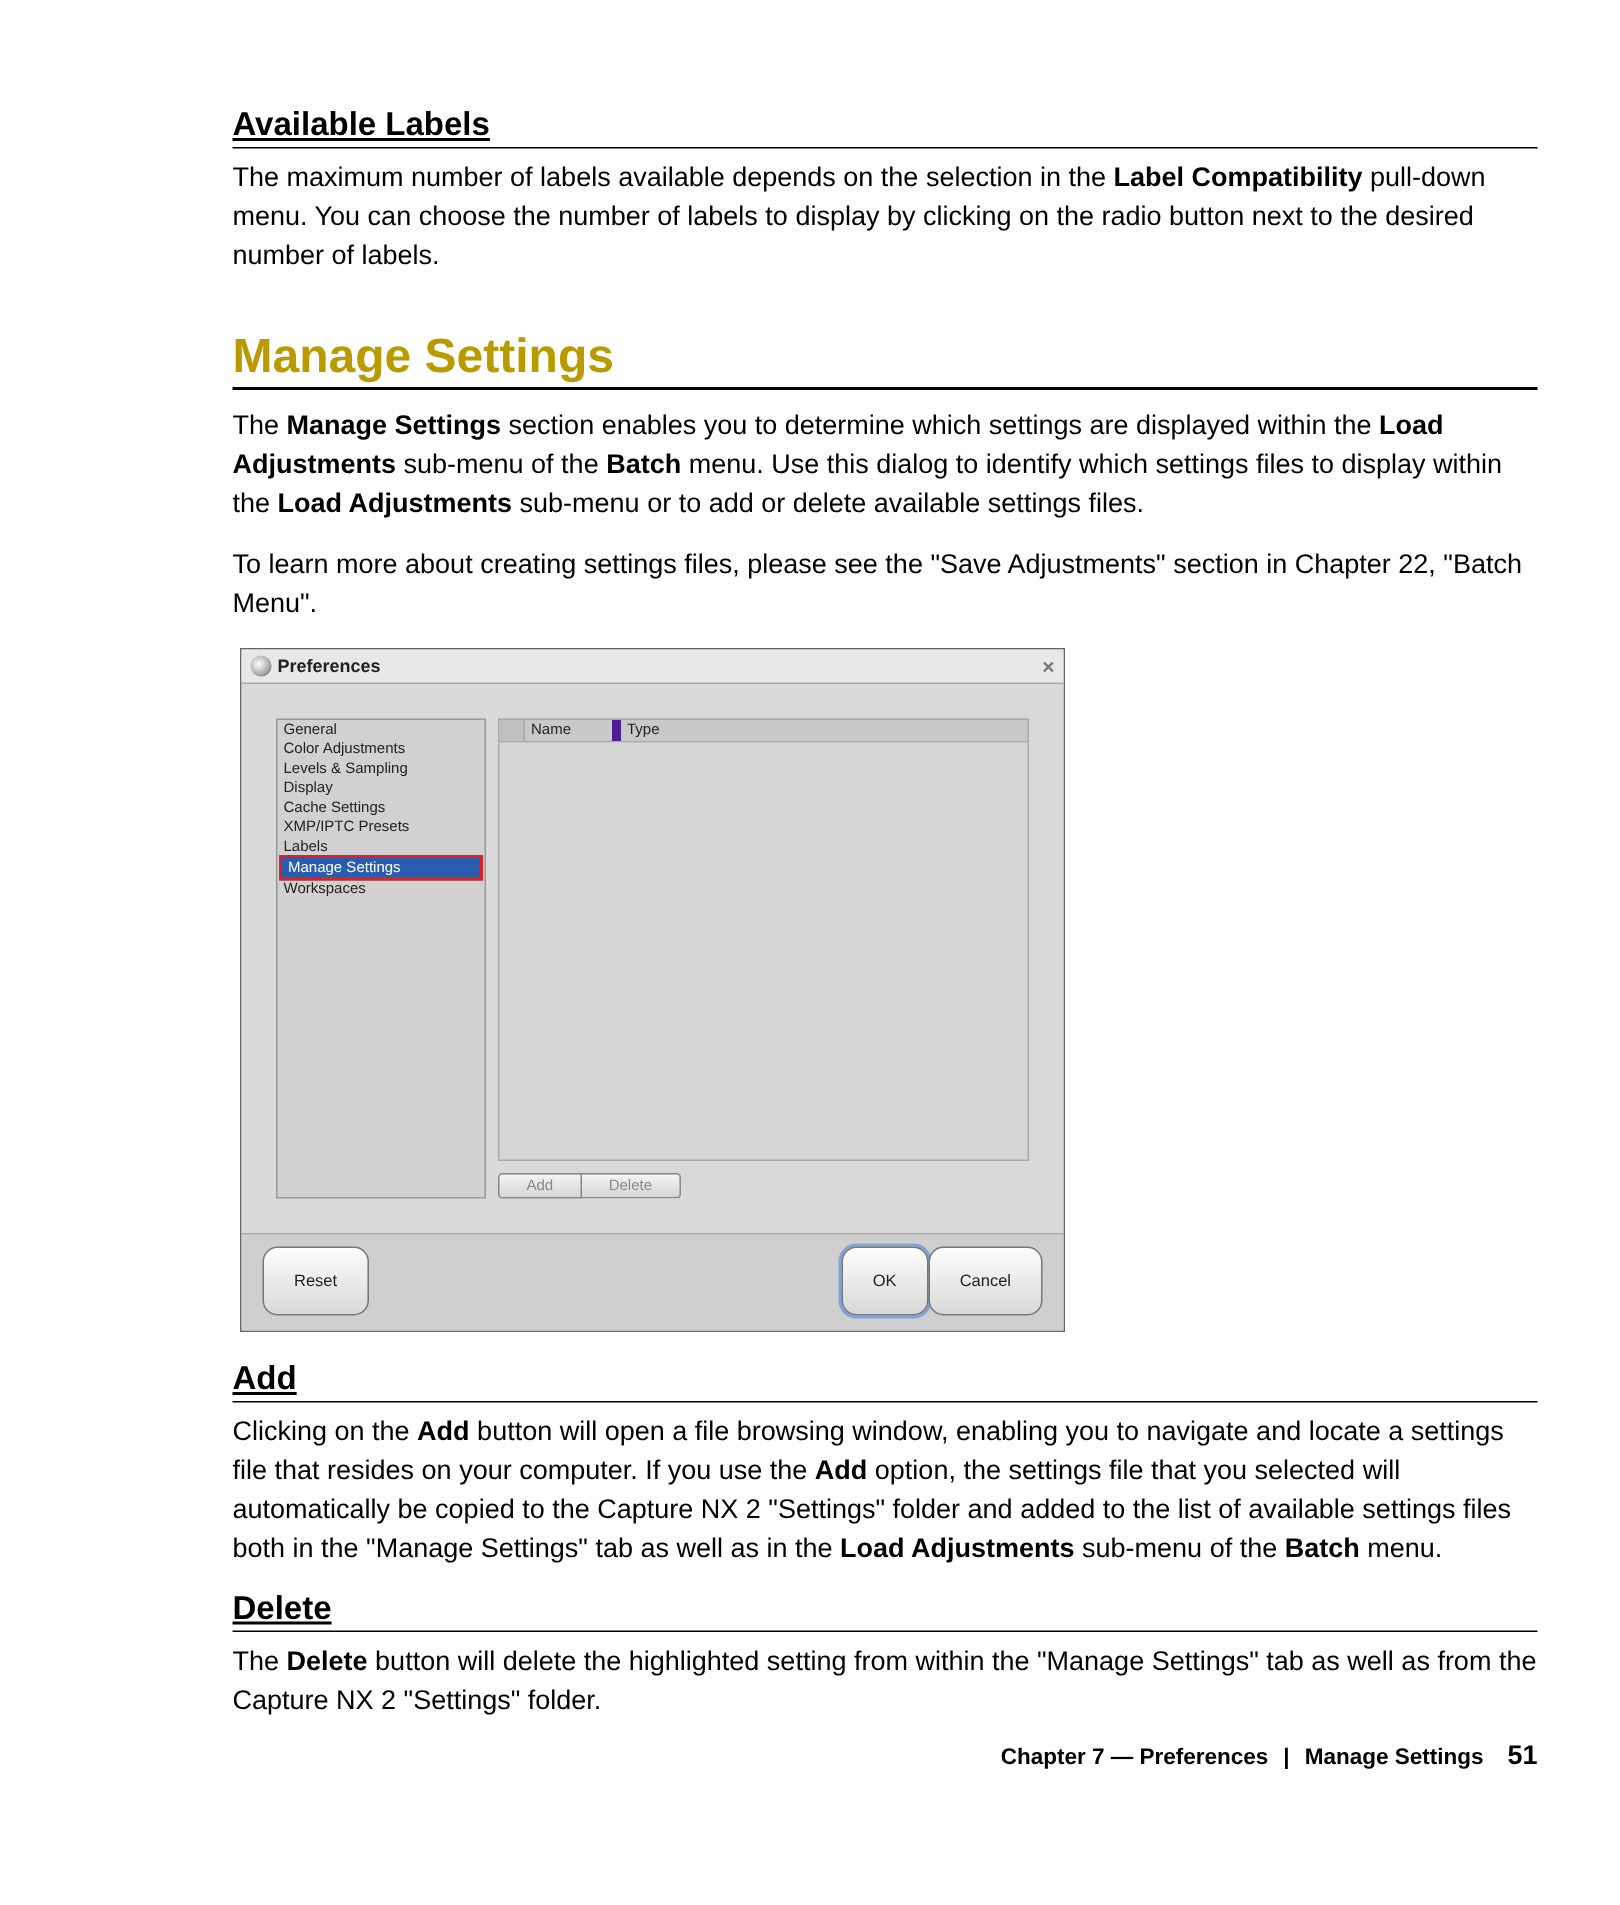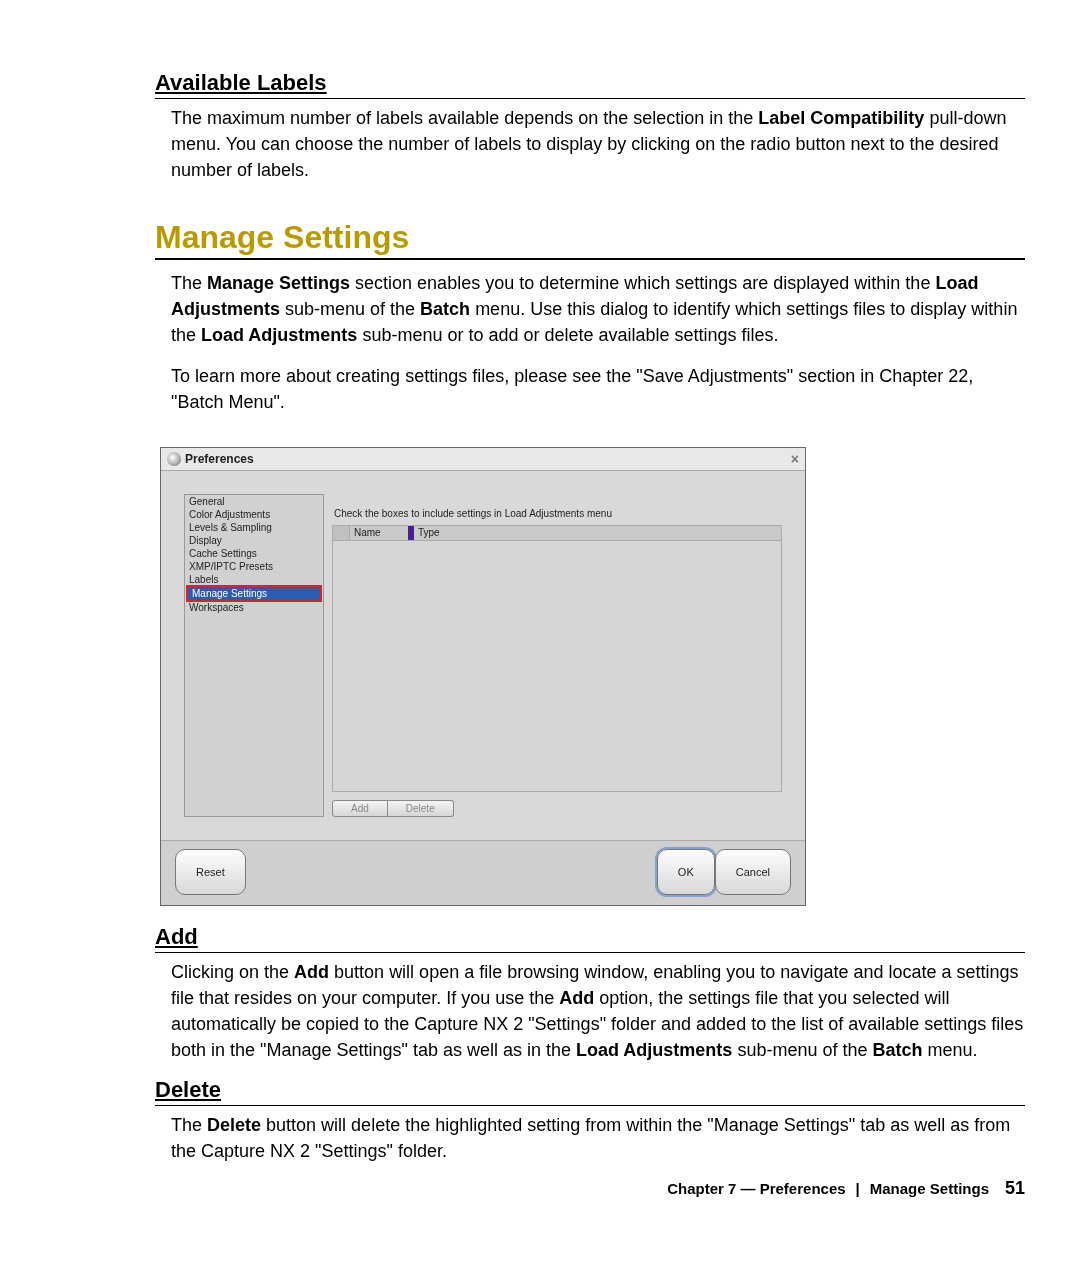--- a/index.html
+++ b/index.html
@@ -29,28 +29,28 @@
     font-size: 32px;
     font-weight: 700;
     color: #b99b00;
     margin: 36px 0 10px 0;
     border-bottom: 2px solid #000;
     padding-bottom: 2px;
   }
   p.body {
     font-size: 18px;
     line-height: 1.45;
-    margin: 4px 0 14px 16px;
+    margin: 4px 0 14px 0;
   }
   b { font-weight: 700; }
 
   
   .prefs-wrap {
-    width: 646px;
-    margin: 32px 0 18px 5px;
+    width: 550px;
+    margin: 17px 0 18px 5px;
   }
   .prefs {
     border: 1px solid #666;
     background: #e2e2e2;
     font-family: Tahoma, Arial, sans-serif;
     font-size: 11px;
     color: #222;
   }
   .prefs-title {
     display: flex;
@@ -208,21 +208,20 @@
           <div class="side-item">Color Adjustments</div>
           <div class="side-item">Levels &amp; Sampling</div>
           <div class="side-item">Display</div>
           <div class="side-item">Cache Settings</div>
           <div class="side-item">XMP/IPTC Presets</div>
           <div class="side-item">Labels</div>
           <div class="side-item selected">Manage Settings</div>
           <div class="side-item">Workspaces</div>
         </div>
         <div class="prefs-main">
-          <div class="main-instruction">Check the boxes to include settings in Load Adjustments menu</div>
           <div class="list-header">
             <div class="col-check"></div>
             <div class="col-name">Name</div>
             <div class="col-type">Type</div>
           </div>
           <div class="list-body"></div>
           <div class="list-buttons">
             <div class="btn first">Add</div>
             <div class="btn sep">Delete</div>
           </div>

